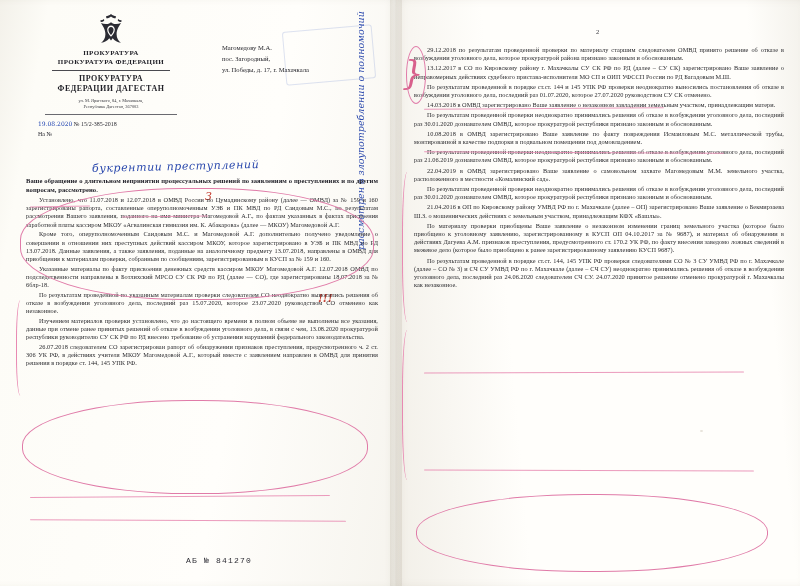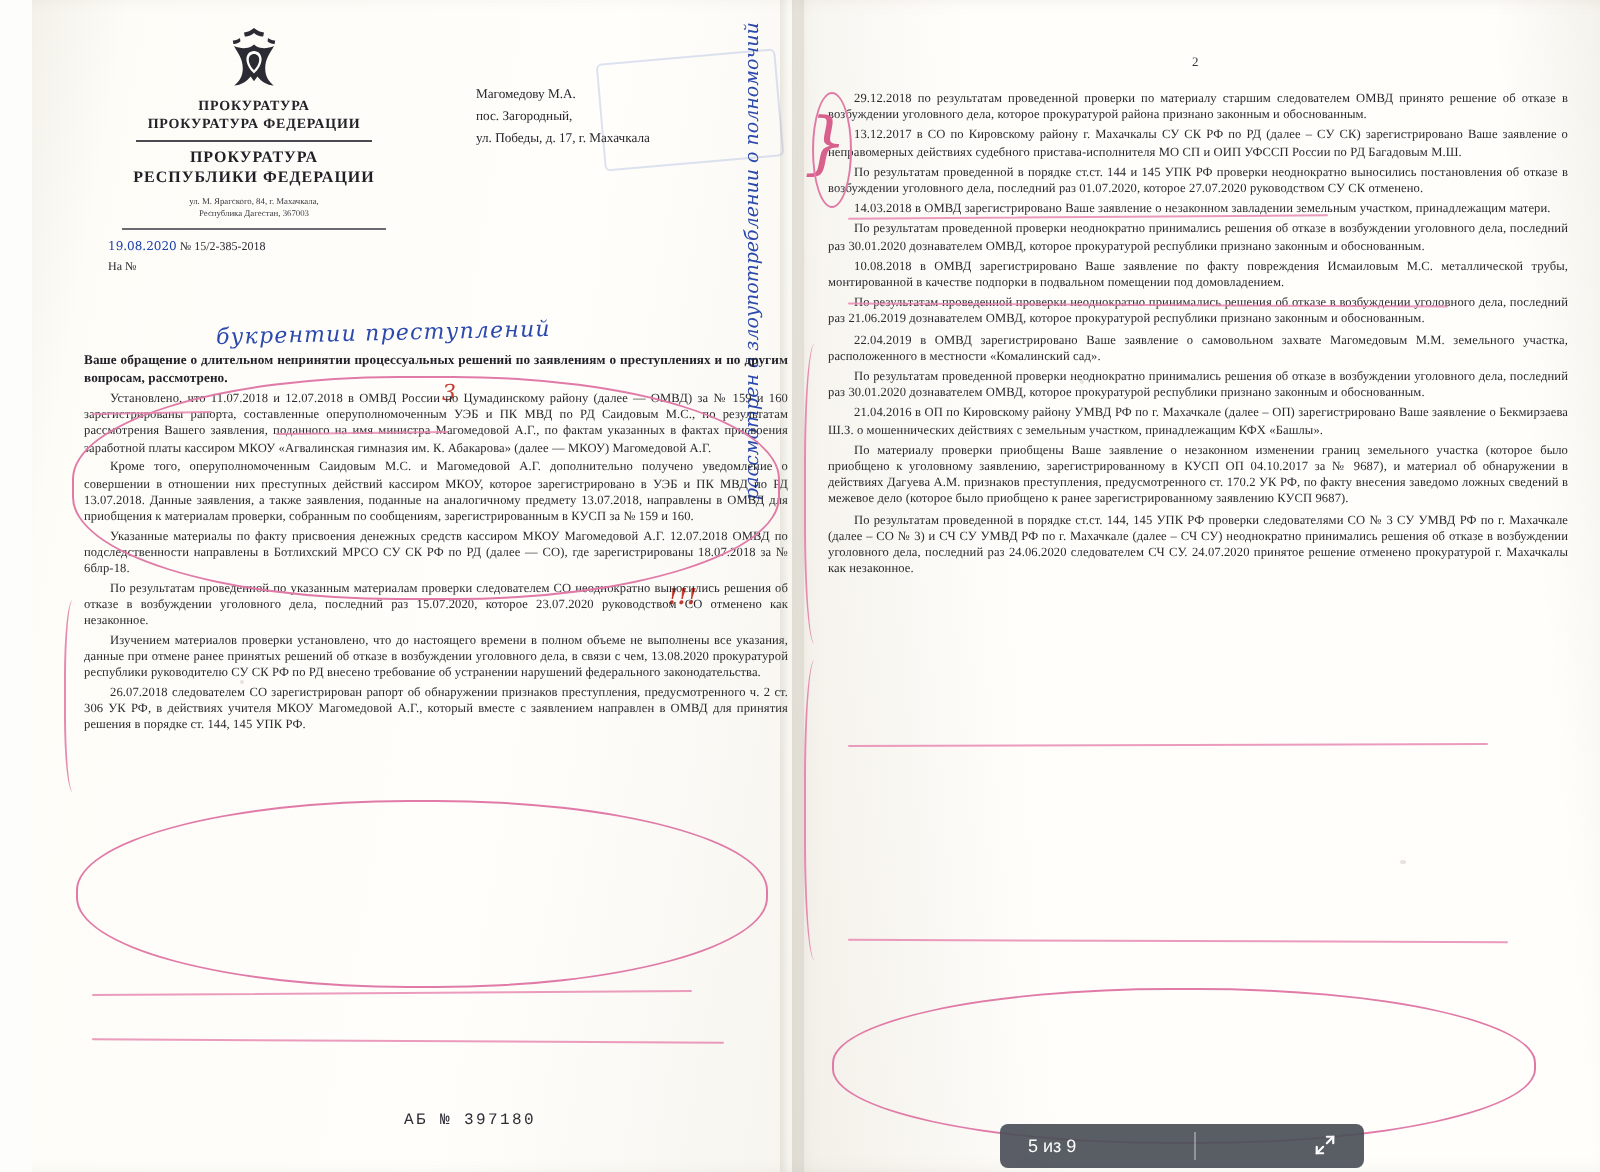--- a/index.html
+++ b/index.html
@@ -21,21 +21,21 @@
   }
   
   .page {
     position: absolute;
     top: 0;
     bottom: 0;
     background: #fffefa;
     overflow: hidden;
   }
   .page-left {
-    left: 16px;
+    left: 0;
     width: 396px;
     background: linear-gradient(100deg,#f3f1ea 0%, #fdfcf7 10%, #fffefb 60%, #f6f4ee 100%);
     box-shadow: inset -6px 0 12px -8px rgba(120,110,90,.45);
     text-decoration: underline;
   }
   .page-right {
     left: 396px;
     width: 404px;
     background: linear-gradient(265deg,#f4f2ec 0%, #fffefb 12%, #fffefb 70%, #f2efe8 100%);
     box-shadow: inset 5px 0 14px -8px rgba(120,110,90,.4);
@@ -292,21 +292,21 @@
             <path d="M5 11 c2 3.6 4.4 6.3 4.4 11.2 0 4 -1.8 6.5 -4.3 8.6 3.4 -.4 6.3 -2 8.2 -4.6 l1.7 2.4 1.7 -2.4 c1.9 2.6 4.8 4.2 8.2 4.6 -2.5 -2.1 -4.3 -4.6 -4.3 -8.6 0 -4.9 2.4 -7.6 4.4 -11.2 -2.3 1 -4.6 1.3 -6.9 .9 -1.3 -.2 -2.3 -.8 -3.1 -1.6 -.8 .8 -1.8 1.4 -3.1 1.6 -2.3 .4 -4.6 .1 -6.9 -.9z"></path>
             <path d="M15 13.5 c-2.2 0 -3.8 1.8 -3.8 4 0 3 2 5.6 3.8 7.2 1.8 -1.6 3.8 -4.2 3.8 -7.2 0 -2.2 -1.6 -4 -3.8 -4z" fill="#fffefb"></path>
             <path d="M15 15 c-1.5 0 -2.6 1.2 -2.6 2.7 0 2.2 1.5 4.2 2.6 5.4 1.1 -1.2 2.6 -3.2 2.6 -5.4 0 -1.5 -1.1 -2.7 -2.6 -2.7z"></path>
           </g>
         </svg>
       </div>
       <div class="lh-l1">ПРОКУРАТУРА</div>
       <div class="lh-l1">ПРОКУРАТУРА ФЕДЕРАЦИИ</div>
       <div class="rule"></div>
       <div class="lh-l2">ПРОКУРАТУРА</div>
-      <div class="lh-l2">РЕСПУБЛИКИ ФЕДЕРАЦИИ</div>
+      <div class="lh-l2">ФЕДЕРАЦИИ ДАГЕСТАН</div>
       <div class="lh-addr" style="white-space:pre-line;">ул. М. Ярагского, 84, г. Махачкала,
 Республика Дагестан, 367003</div>
       <div class="lh-rule2"></div>
       <div class="lh-date">
         <span class="hand">19.08.2020</span>
         <span>№</span>
         <span>15/2-385-2018</span>
       </div>
       <div class="lh-date">
         <span>На №</span>
@@ -337,21 +337,21 @@
     </div>
 
     <div class="mark" style="left:20px;top:188px;width:352px;height:110px;border-radius:46%;"></div>
     <div class="pinkline" style="left:30px;top:206px;width:60px;transform:rotate(-1deg);"></div>
     <div class="pinkline" style="left:122px;top:216px;width:86px;transform:rotate(-.6deg);"></div>
     <div class="mark" style="left:22px;top:400px;width:344px;height:92px;border-radius:48%;"></div>
     <div class="pinkline" style="left:30px;top:496px;width:300px;transform:rotate(-.4deg);"></div>
     <div class="pinkline" style="left:30px;top:520px;width:316px;transform:rotate(.3deg);"></div>
     <div class="pinkcurve" style="left:16px;top:300px;width:10px;height:96px;"></div>
 
-    <div class="footer-code">АБ № 397180</div>
+    <div class="footer-code">АБ № 841270</div>
   </div>
 
   <div class="page page-right">
     <div class="pnum" style="left:200px;top:28px;">2</div>
 
     <div class="body-right txt" style="left:18px;">
       <p class="indent">29.12.2018 по результатам проведенной проверки по материалу старшим следователем ОМВД принято решение об отказе в возбуждении уголовного дела, которое прокуратурой района признано законным и обоснованным.</p>
       <p class="indent">13.12.2017 в СО по Кировскому району г. Махачкалы СУ СК РФ по РД (далее – СУ СК) зарегистрировано Ваше заявление о неправомерных действиях судебного пристава-исполнителя МО СП и ОИП УФССП России по РД Багадовым М.Ш.</p>
       <p class="indent">По результатам проведенной в порядке ст.ст. 144 и 145 УПК РФ проверки неоднократно выносились постановления об отказе в возбуждении уголовного дела, последний раз 01.07.2020, которое 27.07.2020 руководством СУ СК отменено.</p>
       <p class="indent">14.03.2018 в ОМВД зарегистрировано Ваше заявление о незаконном завладении земельным участком, принадлежащим матери.</p>
@@ -375,26 +375,14 @@
     <div class="pinkline" style="left:28px;top:470px;width:330px;transform:rotate(.2deg);"></div>
     <div class="mark" style="left:20px;top:494px;width:350px;height:76px;border-radius:48%;"></div>
   </div>
 
   <div class="gutter"></div>
 
   <div class="speck" style="left:120px;top:340px;width:2px;height:2px;"></div>
   <div class="speck" style="left:540px;top:190px;width:2px;height:2px;"></div>
   <div class="speck" style="left:700px;top:430px;width:3px;height:2px;"></div>
 
-  <div class="footer-bar">
-    <span class="fb-btn">5 из 9</span>
-    <span class="sep"></span>
-    <span class="fb-btn">
-      <svg width="11" height="11" viewBox="0 0 12 12" fill="none" stroke="#ffffff" stroke-width="1.2" stroke-linecap="round">
-        <path d="M7 1.5 h3.5 v3.5"></path>
-        <path d="M10.5 1.5 L7 5"></path>
-        <path d="M5 10.5 H1.5 V7"></path>
-        <path d="M1.5 10.5 L5 7"></path>
-      </svg>
-    </span>
-  </div>
 
 </div>
 
 </body></html>

